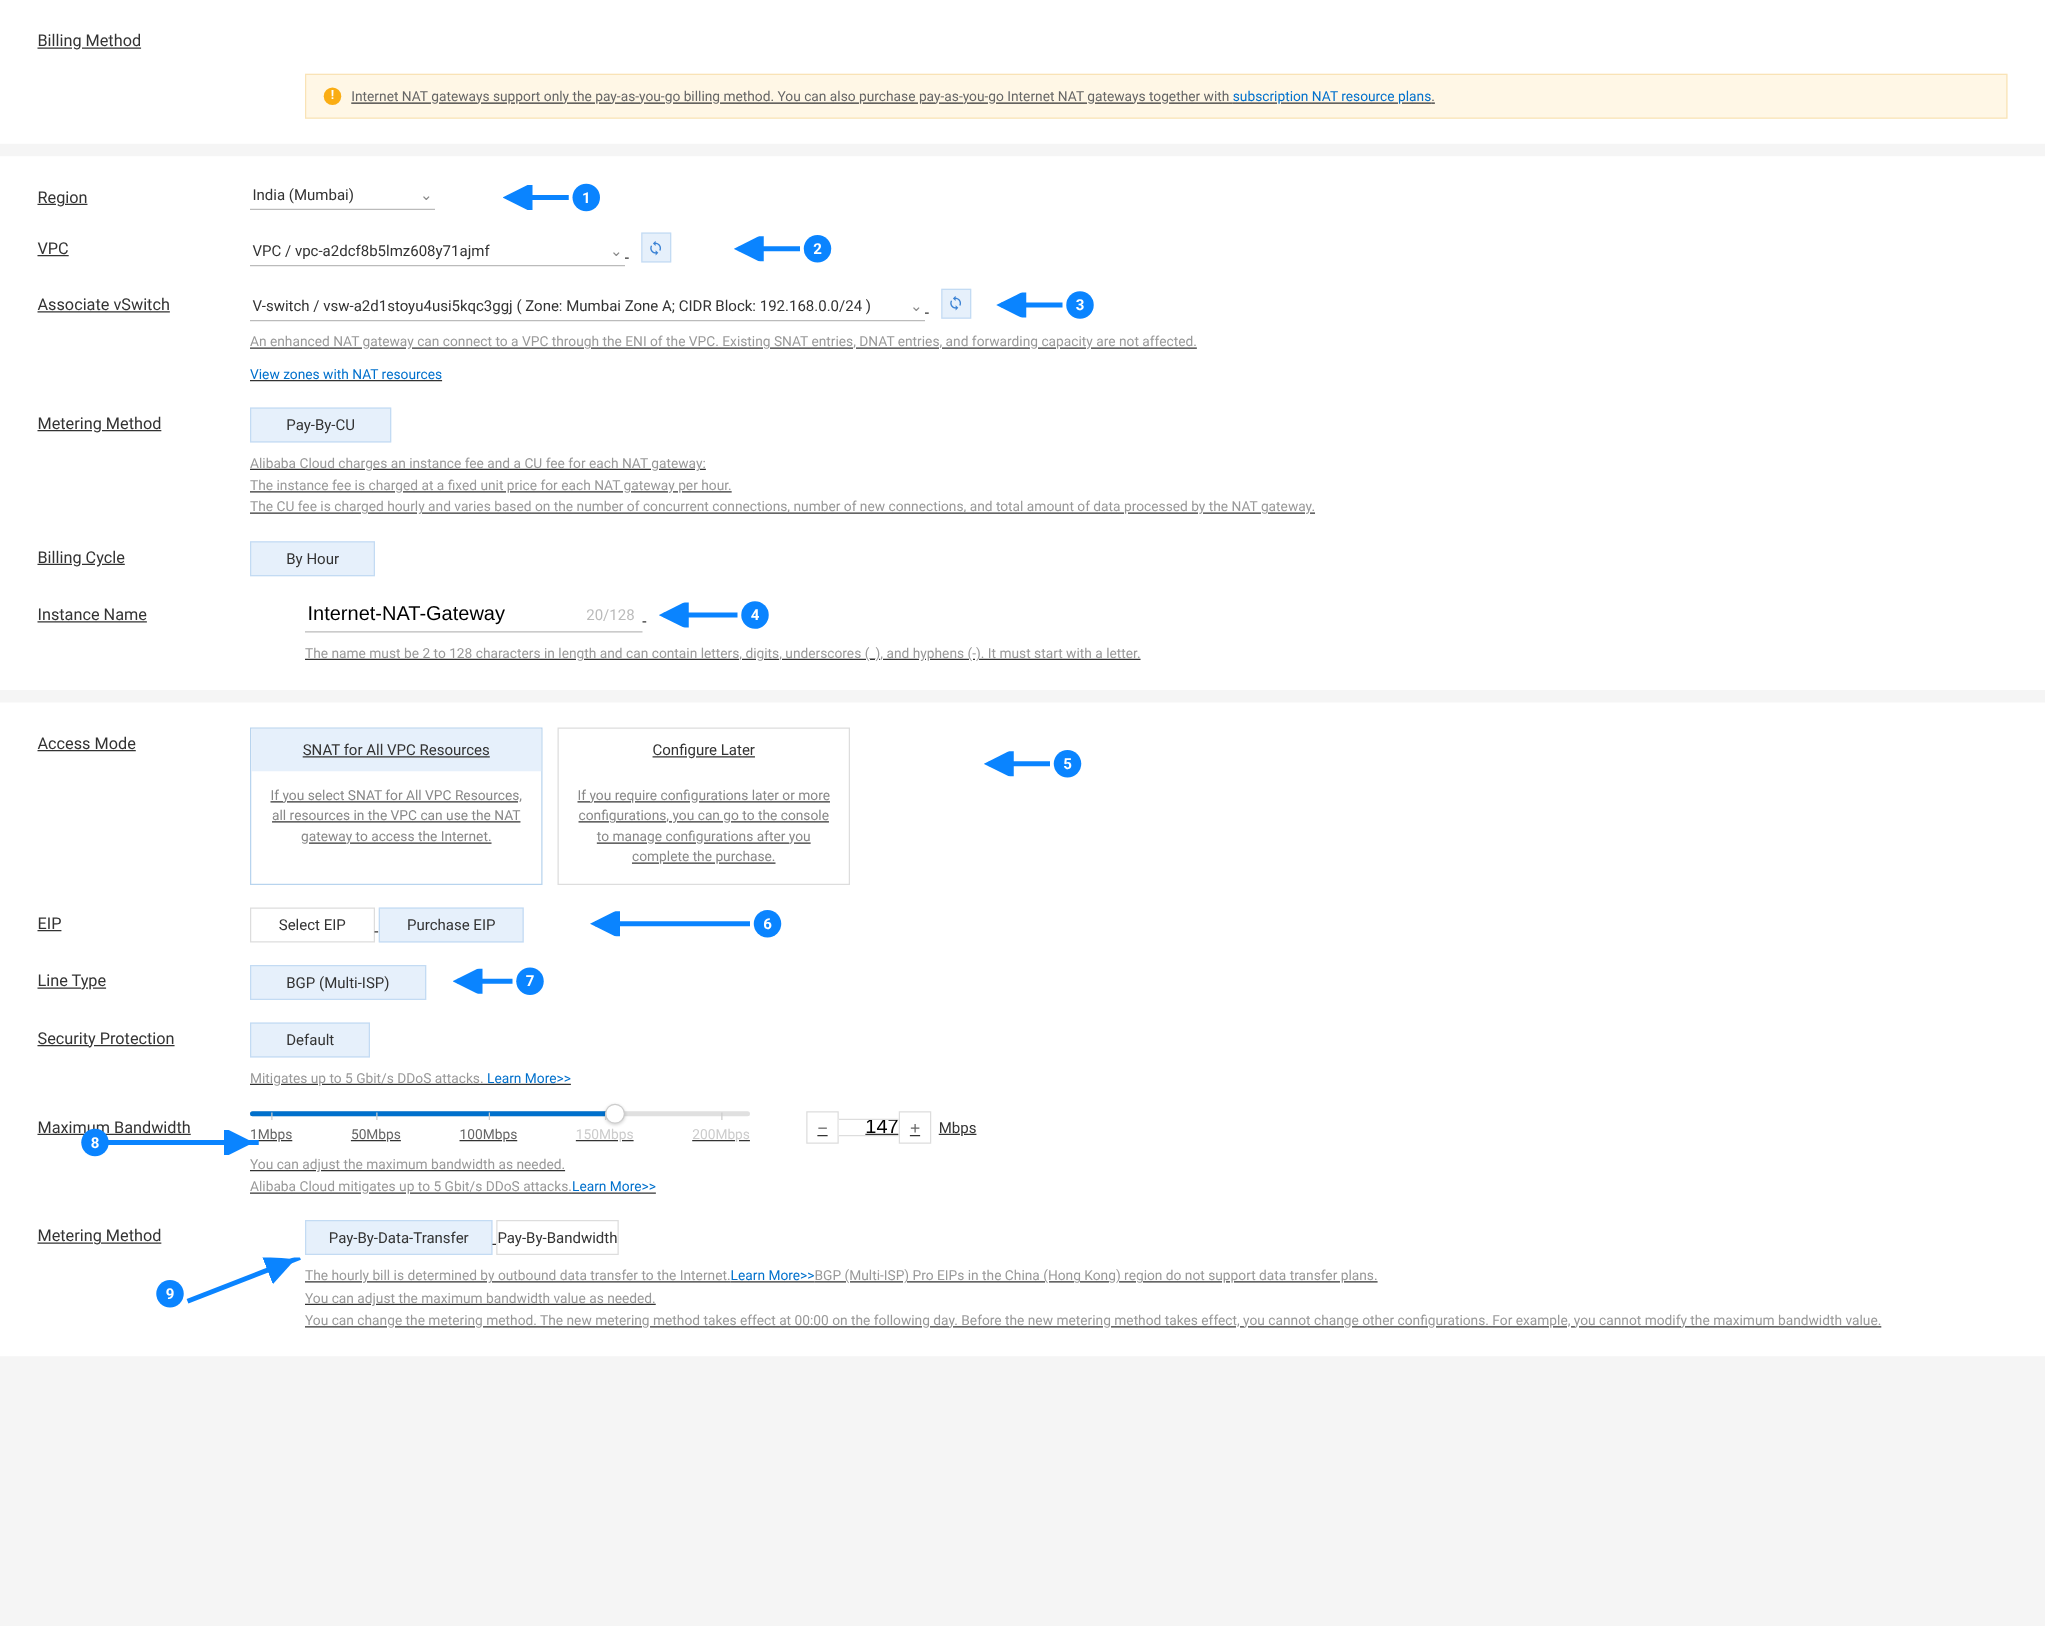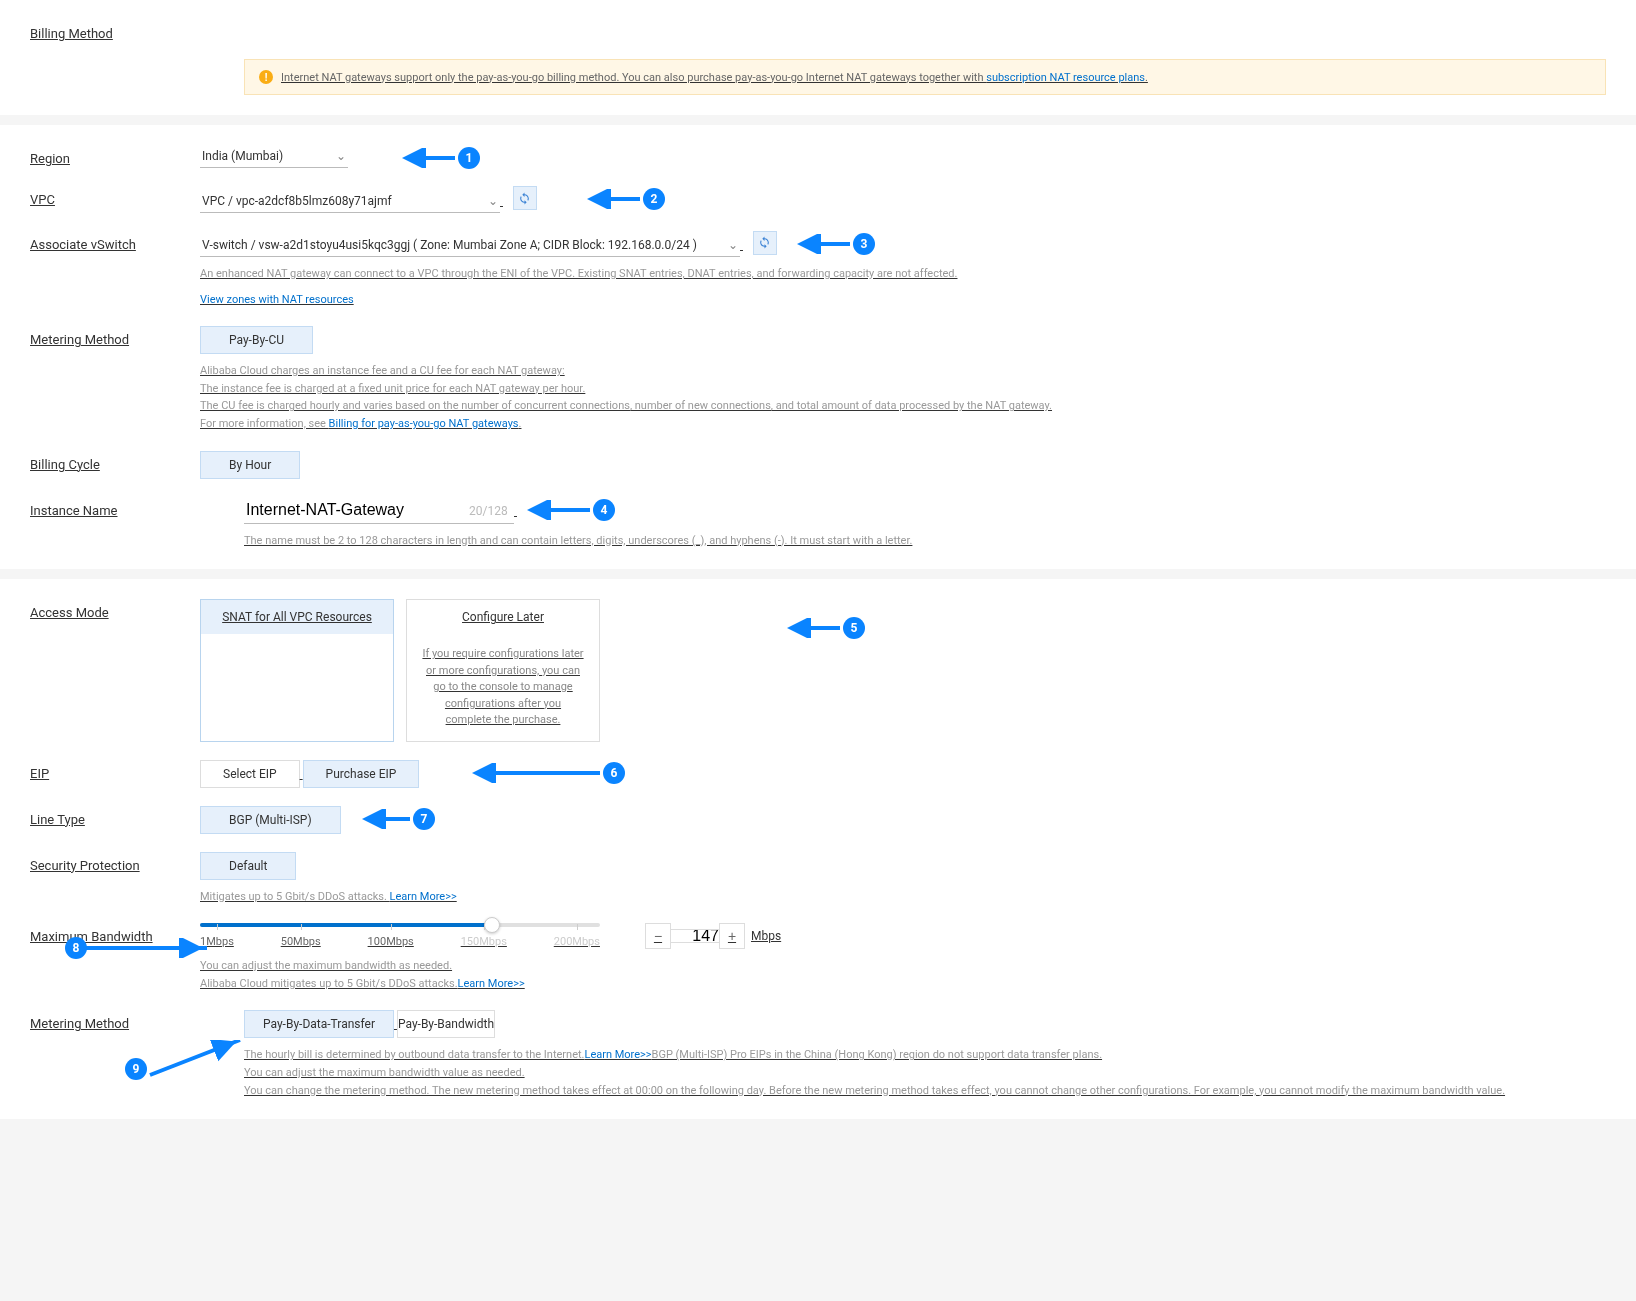--- a/index.html
+++ b/index.html
@@ -18,21 +18,21 @@
 .refresh-btn { display: inline-flex; align-items: center; justify-content: center; width: 24px; height: 24px; background: #e6f0fb; border: 1px solid #c3dbf3; margin-left: 10px; cursor: pointer; }
 .refresh-btn svg { width: 13px; height: 13px; fill: #3b82d4; }
 .helper { font-size: 11px; color: #999; margin-top: 8px; line-height: 1.6; }
 .link { color: #0070cc; cursor: pointer; }
 .info-banner { background: #fff7e6; border: 1px solid #f9e3b6; padding: 10px 14px; display: flex; align-items: center; font-size: 11px; color: #666; }
 .info-banner .info-ico { width: 14px; height: 14px; background: #faad14; border-radius: 50%; margin-right: 8px; flex-shrink: 0; position: relative; }
 .info-banner .info-ico::after { content: "!"; color: #fff; font-weight: bold; position: absolute; left: 50%; top: 50%; transform: translate(-50%, -50%); font-size: 10px; }
 .text-input { border: none; border-bottom: 1px solid #bbb; padding: 4px 2px; font-size: 16px; width: 270px; outline: none; }
 .char-count { display: inline-block; color: #bbb; font-size: 12px; margin-left: -48px; }
 .card-row { display: flex; gap: 12px; }
-.card { border: 1px solid #ddd; width: 194px; text-align: center; cursor: pointer; }
+.card { border: 1px solid #ddd; width: 234px; text-align: center; cursor: pointer; }
 .card.selected { border-color: #b8d4ee; }
 .card.selected .card-head { background: #e6f0fb; }
 .card-head { padding: 10px 8px; font-size: 12px; color: #333; }
 .card-body { padding: 12px 14px; font-size: 11px; color: #888; line-height: 1.5; }
 .small-btn { display: inline-block; border: 1px solid #ddd; padding: 6px 22px; font-size: 12px; cursor: pointer; background: #fff; }
 .small-btn.selected { background: #e6f0fb; border-color: #c3dbf3; }
 .slider-wrap { position: relative; width: 400px; }
 .slider-track { height: 4px; background: #e0e0e0; position: relative; border-radius: 2px; }
 .slider-fill { position: absolute; height: 4px; background: #0070cc; left: 0; border-radius: 2px; }
 .slider-thumb { position: absolute; top: -6px; width: 16px; height: 16px; background: #fff; border: 1px solid #ccc; border-radius: 50%; box-shadow: 0 1px 3px rgba(0,0,0,0.2); transform: translateX(-50%); }
@@ -136,21 +136,20 @@
   </div>
 
   <div class="row">
     <div class="label">Metering Method</div>
     <div class="content">
       <span class="selected-pill">Pay-By-CU</span>
       <div class="helper">
         <div>Alibaba Cloud charges an instance fee and a CU fee for each NAT gateway:</div>
         <div>The instance fee is charged at a fixed unit price for each NAT gateway per hour.</div>
         <div>The CU fee is charged hourly and varies based on the number of concurrent connections, number of new connections, and total amount of data processed by the NAT gateway.</div>
-        <div><span>For more information, see </span><span class="link">Billing for pay-as-you-go NAT gateways</span>.</div>
       </div>
     </div>
   </div>
 
   <div class="row">
     <div class="label">Billing Cycle</div>
     <div class="content">
       <span class="selected-pill">By Hour</span>
     </div>
   </div>
@@ -171,20 +170,21 @@
   </div>
 </div>
 
 <div class="section">
   <div class="row">
     <div class="label">Access Mode</div>
     <div class="content">
       <div class="card-row">
         <div class="card selected">
           <div class="card-head">SNAT for All VPC Resources</div>
+          <div class="card-body">If you select SNAT for All VPC Resources, all resources in the VPC can use the NAT gateway to access the Internet.</div>
         </div>
         <div class="card">
           <div class="card-head">Configure Later</div>
           <div class="card-body">If you require configurations later or more configurations, you can go to the console to manage configurations after you complete the purchase.</div>
         </div>
       </div>
     </div>
     <div class="annot" style="left:755px; top:18px;">
       <svg width="60" height="20">
           <line x1="6" y1="10" x2="55" y2="10" stroke="#0a84ff" stroke-width="4" marker-start="url(#ah1)"></line>

